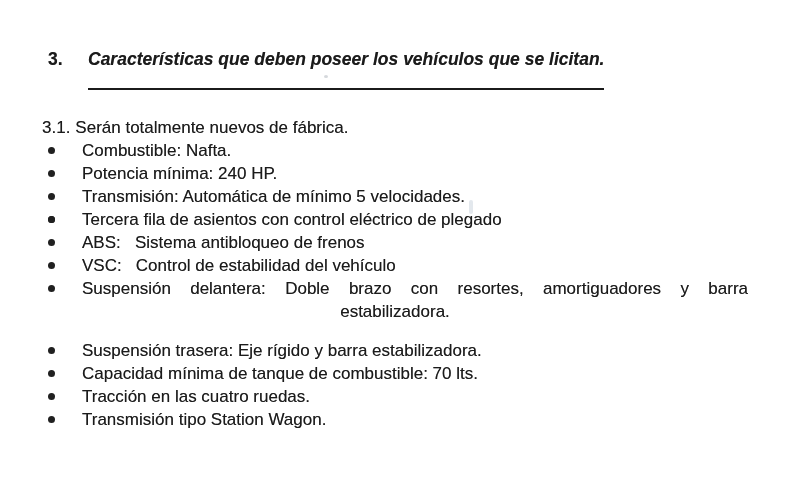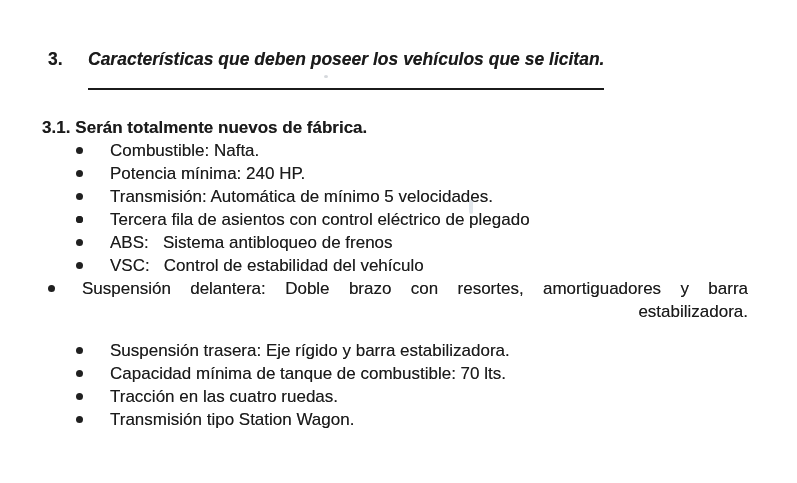--- a/index.html
+++ b/index.html
@@ -29,32 +29,31 @@
   .h-num{flex:0 0 40px;}
   .h-title{
     font-style:italic;
     border-bottom:2px solid var(--ink);
     padding-bottom:18px;
   }
   
   .subheading{
     display:flex;
     margin:26px 49px 0 42px;
-    font-weight:bold;
+    font-weight:normal;
     line-height:23px;
   }
   .sh-num{margin-right:5px;}
   
   .list{margin-top:0;}
   .li{
     display:flex;
     padding-left:42px;
     padding-right:49px;
     line-height:23px;
-    margin-left:28px;
   }
   .marker{
     flex:0 0 40px;
     position:relative;
   }
   .marker::after{
     content:"";
     position:absolute;
     left:6px;top:8px;
     width:7px;height:7px;
@@ -73,21 +72,21 @@
     left:6px;top:8px;
     width:7px;height:7px;
     border-radius:50%;
     background:#202020;
   }
   .just-line1{
     padding-left:40px;
     text-align:justify;
     text-align-last:justify;
   }
-  .just-line2{text-align:right;}
+  .just-line2{text-align:center;}
   
   .speck{position:absolute;border-radius:50%;pointer-events:none;}
   .speck-1{left:324px;top:75px;width:4px;height:3px;background:#b9bec4;opacity:.6;}
   .speck-2{left:469px;top:200px;width:4px;height:14px;background:#aebccb;opacity:.35;border-radius:2px;}
 </style>
 </head>
 <body>
 
 <div class="page">
 

